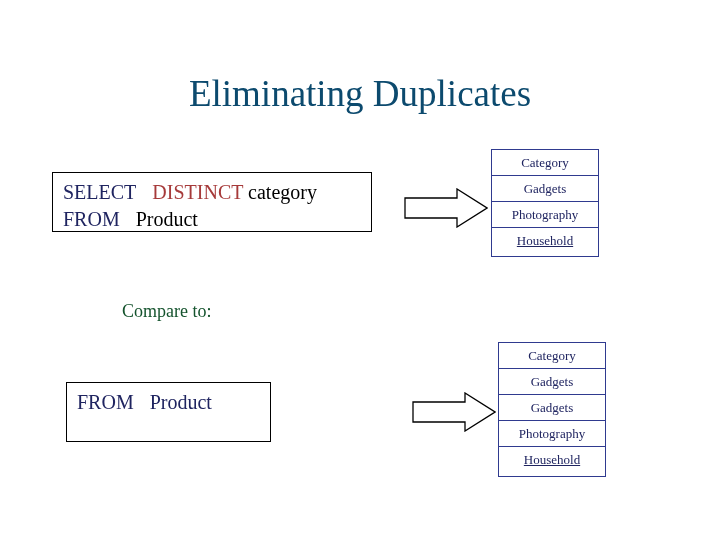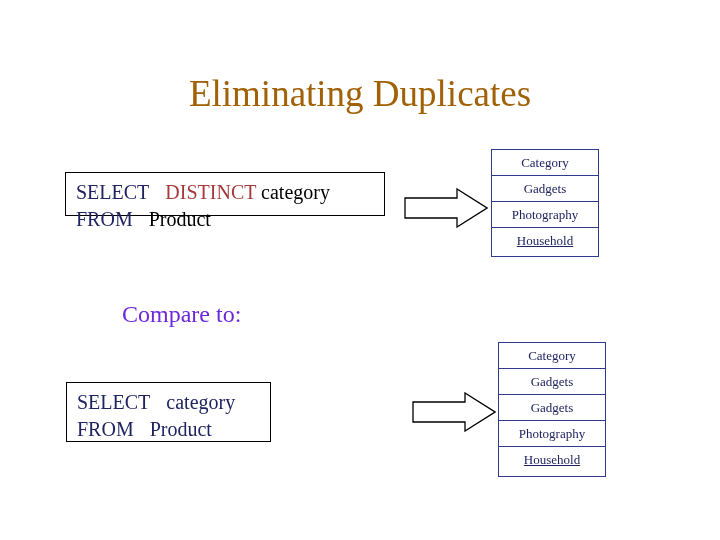--- a/index.html
+++ b/index.html
@@ -19,21 +19,21 @@
     width: 720px;
     height: 540px;
   }
   .title {
     position: absolute;
     left: 0;
     top: 72px;
     width: 720px;
     text-align: center;
     font-size: 37px;
-    color: #a16207;
+    color: #0c4a6e;
     font-family: "Liberation Serif", serif;
     letter-spacing: 0px;
   }
   
   .sql-box {
     position: absolute;
     border: 1px solid #000000;
     background: #ffffff;
     box-sizing: border-box;
     padding: 6px 8px 6px 10px;
@@ -42,45 +42,45 @@
     color: #1f2460;
     white-space: nowrap;
   }
   .sql-box .kw-distinct {
     color: #a63a3a;
   }
   .sql-box .plain {
     color: #000000;
   }
   #sql-box-1 {
-    left: 65px;
+    left: 52px;
     top: 172px;
     width: 320px;
-    height: 44px;
+    height: 60px;
   }
   #sql-box-2 {
     left: 66px;
     top: 382px;
     width: 205px;
     height: 60px;
   }
   .sql-line {
     display: block;
   }
   .sql-indent {
     display: inline-block;
     width: 16px;
   }
   
   .compare-label {
     position: absolute;
     left: 122px;
     top: 301px;
-    font-size: 24px;
-    color: #6d28d9;
+    font-size: 18px;
+    color: #14532d;
   }
   
   .result-table {
     position: absolute;
     border: 1px solid #2f3a8f;
     box-sizing: border-box;
     background: #ffffff;
   }
   .result-table .cell {
     box-sizing: border-box;
@@ -147,21 +147,20 @@
   <div class="result-table" id="result-table-1">
     <div class="cell">Category</div>
     <div class="cell">Gadgets</div>
     <div class="cell">Photography</div>
     <div class="cell">Household</div>
   </div>
 
   <div class="compare-label">Compare to:</div>
 
   <div class="sql-box" id="sql-box-2">
-    <span class="sql-line"><span>SELECT</span><span class="sql-indent"></span><span>category</span></span>
     <span class="sql-line"><span>FROM</span><span class="sql-indent"></span><span>Product</span></span>
   </div>
 
   <div class="arrow" id="arrow-2">
     <svg width="84" height="40" viewBox="0 0 84 40">
       <polygon points="1,10 53,10 53,1 83,20 53,39 53,30 1,30" fill="#ffffff" stroke="#000000" stroke-width="1.3"></polygon>
     </svg>
   </div>
 
   <div class="result-table" id="result-table-2">

